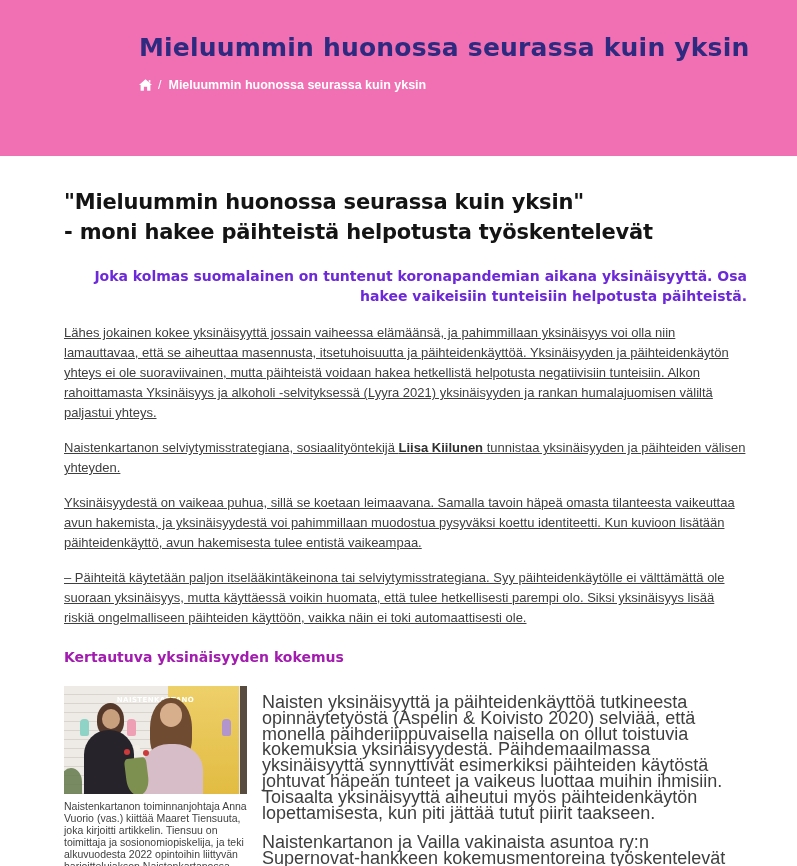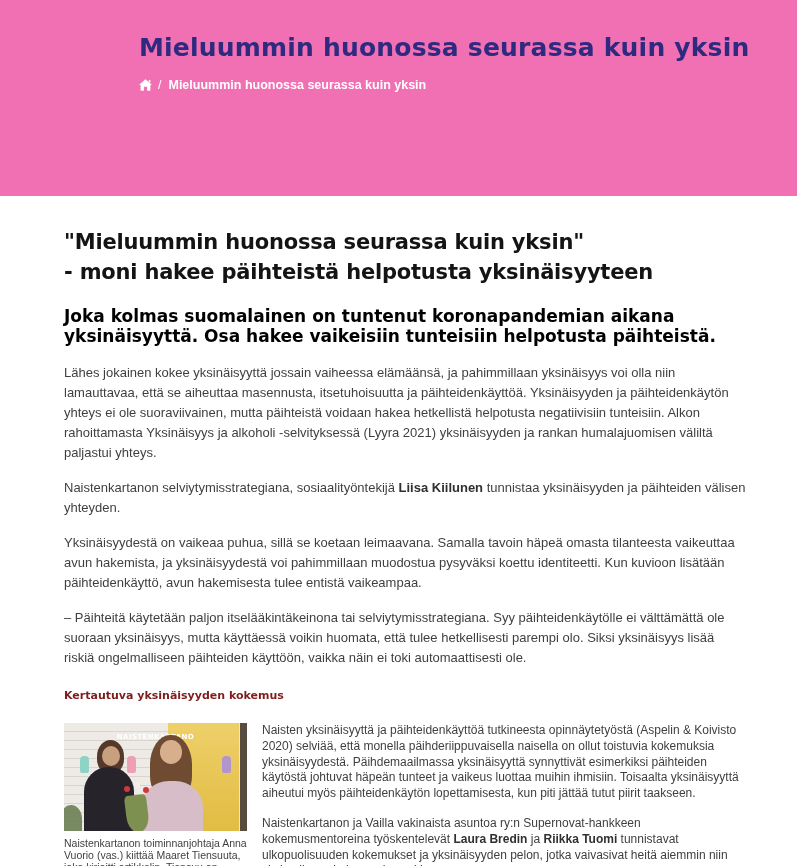--- a/index.html
+++ b/index.html
@@ -4,21 +4,21 @@
 <style>
   html,body { margin:0; padding:0; background:#ffffff; }
   body {
     width:797px; height:866px; overflow:hidden;
     font-family:"Liberation Sans", sans-serif;
     -webkit-font-smoothing:antialiased;
   }
 
   
   .site-header {
-    height:196px; background:#f170b3;
+    height:156px; background:#f170b3;
     box-sizing:border-box; padding:33px 40px 0 139px;
   }
   .site-title {
     font-family:"DejaVu Sans", sans-serif;
     font-weight:bold; font-size:25px; line-height:30px;
     color:#2e2a80; letter-spacing:0.2px; margin:0;
   }
   .breadcrumb {
     margin-top:15px; display:flex; align-items:center;
     color:#ffffff; font-size:12.5px; font-weight:bold;
@@ -32,43 +32,44 @@
 
   .article-h1 {
     font-family:"DejaVu Sans", sans-serif; font-weight:bold;
     font-size:21px; line-height:30px; color:#141414;
     margin:0 0 19px 0; letter-spacing:-0.2px;
   }
   .article-h1 span { display:block; }
 
   .lead {
     font-family:"DejaVu Sans", sans-serif; font-weight:bold;
-    font-size:17px; line-height:20px; color:#000000;
+    font-size:14px; line-height:20px; color:#6d28d9;
     margin:0 0 17px 0;
+    text-align:right;
   }
 
   .intro p, .closing {
-    font-size:13px; line-height:20px; color:#3f3f3f; margin:0 0 15px 0;
+    font-size:13px; line-height:20px; color:#3f3f3f; margin:0 0 15px 0;text-decoration:underline;
   }
   .intro p b, .media-text p b { font-weight:bold; color:#303030; }
 
   .section-h2 {
     font-family:"DejaVu Sans", sans-serif; font-weight:bold;
-    font-size:11px; color:#7f1d1d; margin:21px 0 21px 0;
+    font-size:14px; color:#a21caf; margin:21px 0 21px 0;
   }
 
   
   .media-row { display:flex; gap:15px; align-items:flex-start; }
   .figure { margin:0; width:183px; flex:0 0 183px; }
   .caption {
     font-size:10.5px; line-height:12px; color:#3f3f3f; margin-top:6px;
   }
   .media-text { flex:1 1 auto; }
   .media-text p {
-    font-size:12px; line-height:15.8px; color:#3f3f3f; margin:0 0 14px 0;
+    font-size:18px; line-height:15.8px; color:#3f3f3f; margin:9px 0 14px 0;
   }
 
   
   .photo {
     position:relative; width:183px; height:108px;
     background:#e9e6e1; overflow:hidden;
   }
   .photo * { position:absolute; }
   .wall {
     left:0; top:0; width:62%; height:100%;
@@ -120,21 +121,21 @@
     </span>
     <span class="sep">/</span>
     <span class="crumb-current">Mieluummin huonossa seurassa kuin yksin</span>
   </nav>
 </header>
 
 <main class="main">
 
   <h2 class="article-h1">
     <span>"Mieluummin huonossa seurassa kuin yksin"</span>
-    <span>- moni hakee päihteistä helpotusta yksinäisyyteen</span>
+    <span>- moni hakee päihteistä helpotusta työskentelevät</span>
   </h2>
 
   <p class="lead">Joka kolmas suomalainen on tuntenut koronapandemian aikana yksinäisyyttä. Osa hakee vaikeisiin tunteisiin helpotusta päihteistä.</p>
 
   <div class="intro">
       <p><span>Lähes jokainen kokee yksinäisyyttä jossain vaiheessa elämäänsä, ja pahimmillaan yksinäisyys voi olla niin lamauttavaa, että se aiheuttaa masennusta, itsetuhoisuutta ja päihteidenkäyttöä. Yksinäisyyden ja päihteidenkäytön yhteys ei ole suoraviivainen, mutta päihteistä voidaan hakea hetkellistä helpotusta negatiivisiin tunteisiin. Alkon rahoittamasta Yksinäisyys ja alkoholi -selvityksessä (Lyyra 2021) yksinäisyyden ja rankan humalajuomisen väliltä paljastui yhteys.</span></p>
       <p><span>Naistenkartanon selviytymisstrategiana, sosiaalityöntekijä </span><b>Liisa Kiilunen</b><span> tunnistaa yksinäisyyden ja päihteiden välisen yhteyden.</span></p>
       <p><span>Yksinäisyydestä on vaikeaa puhua, sillä se koetaan leimaavana. Samalla tavoin häpeä omasta tilanteesta vaikeuttaa avun hakemista, ja yksinäisyydestä voi pahimmillaan muodostua pysyväksi koettu identiteetti. Kun kuvioon lisätään päihteidenkäyttö, avun hakemisesta tulee entistä vaikeampaa.</span></p>
       <p><span>– Päihteitä käytetään paljon itselääkintäkeinona tai selviytymisstrategiana. Syy päihteidenkäytölle ei välttämättä ole suoraan yksinäisyys, mutta käyttäessä voikin huomata, että tulee hetkellisesti parempi olo. Siksi yksinäisyys lisää riskiä ongelmalliseen päihteiden käyttöön, vaikka näin ei toki automaattisesti ole.</span></p>
     </div>

